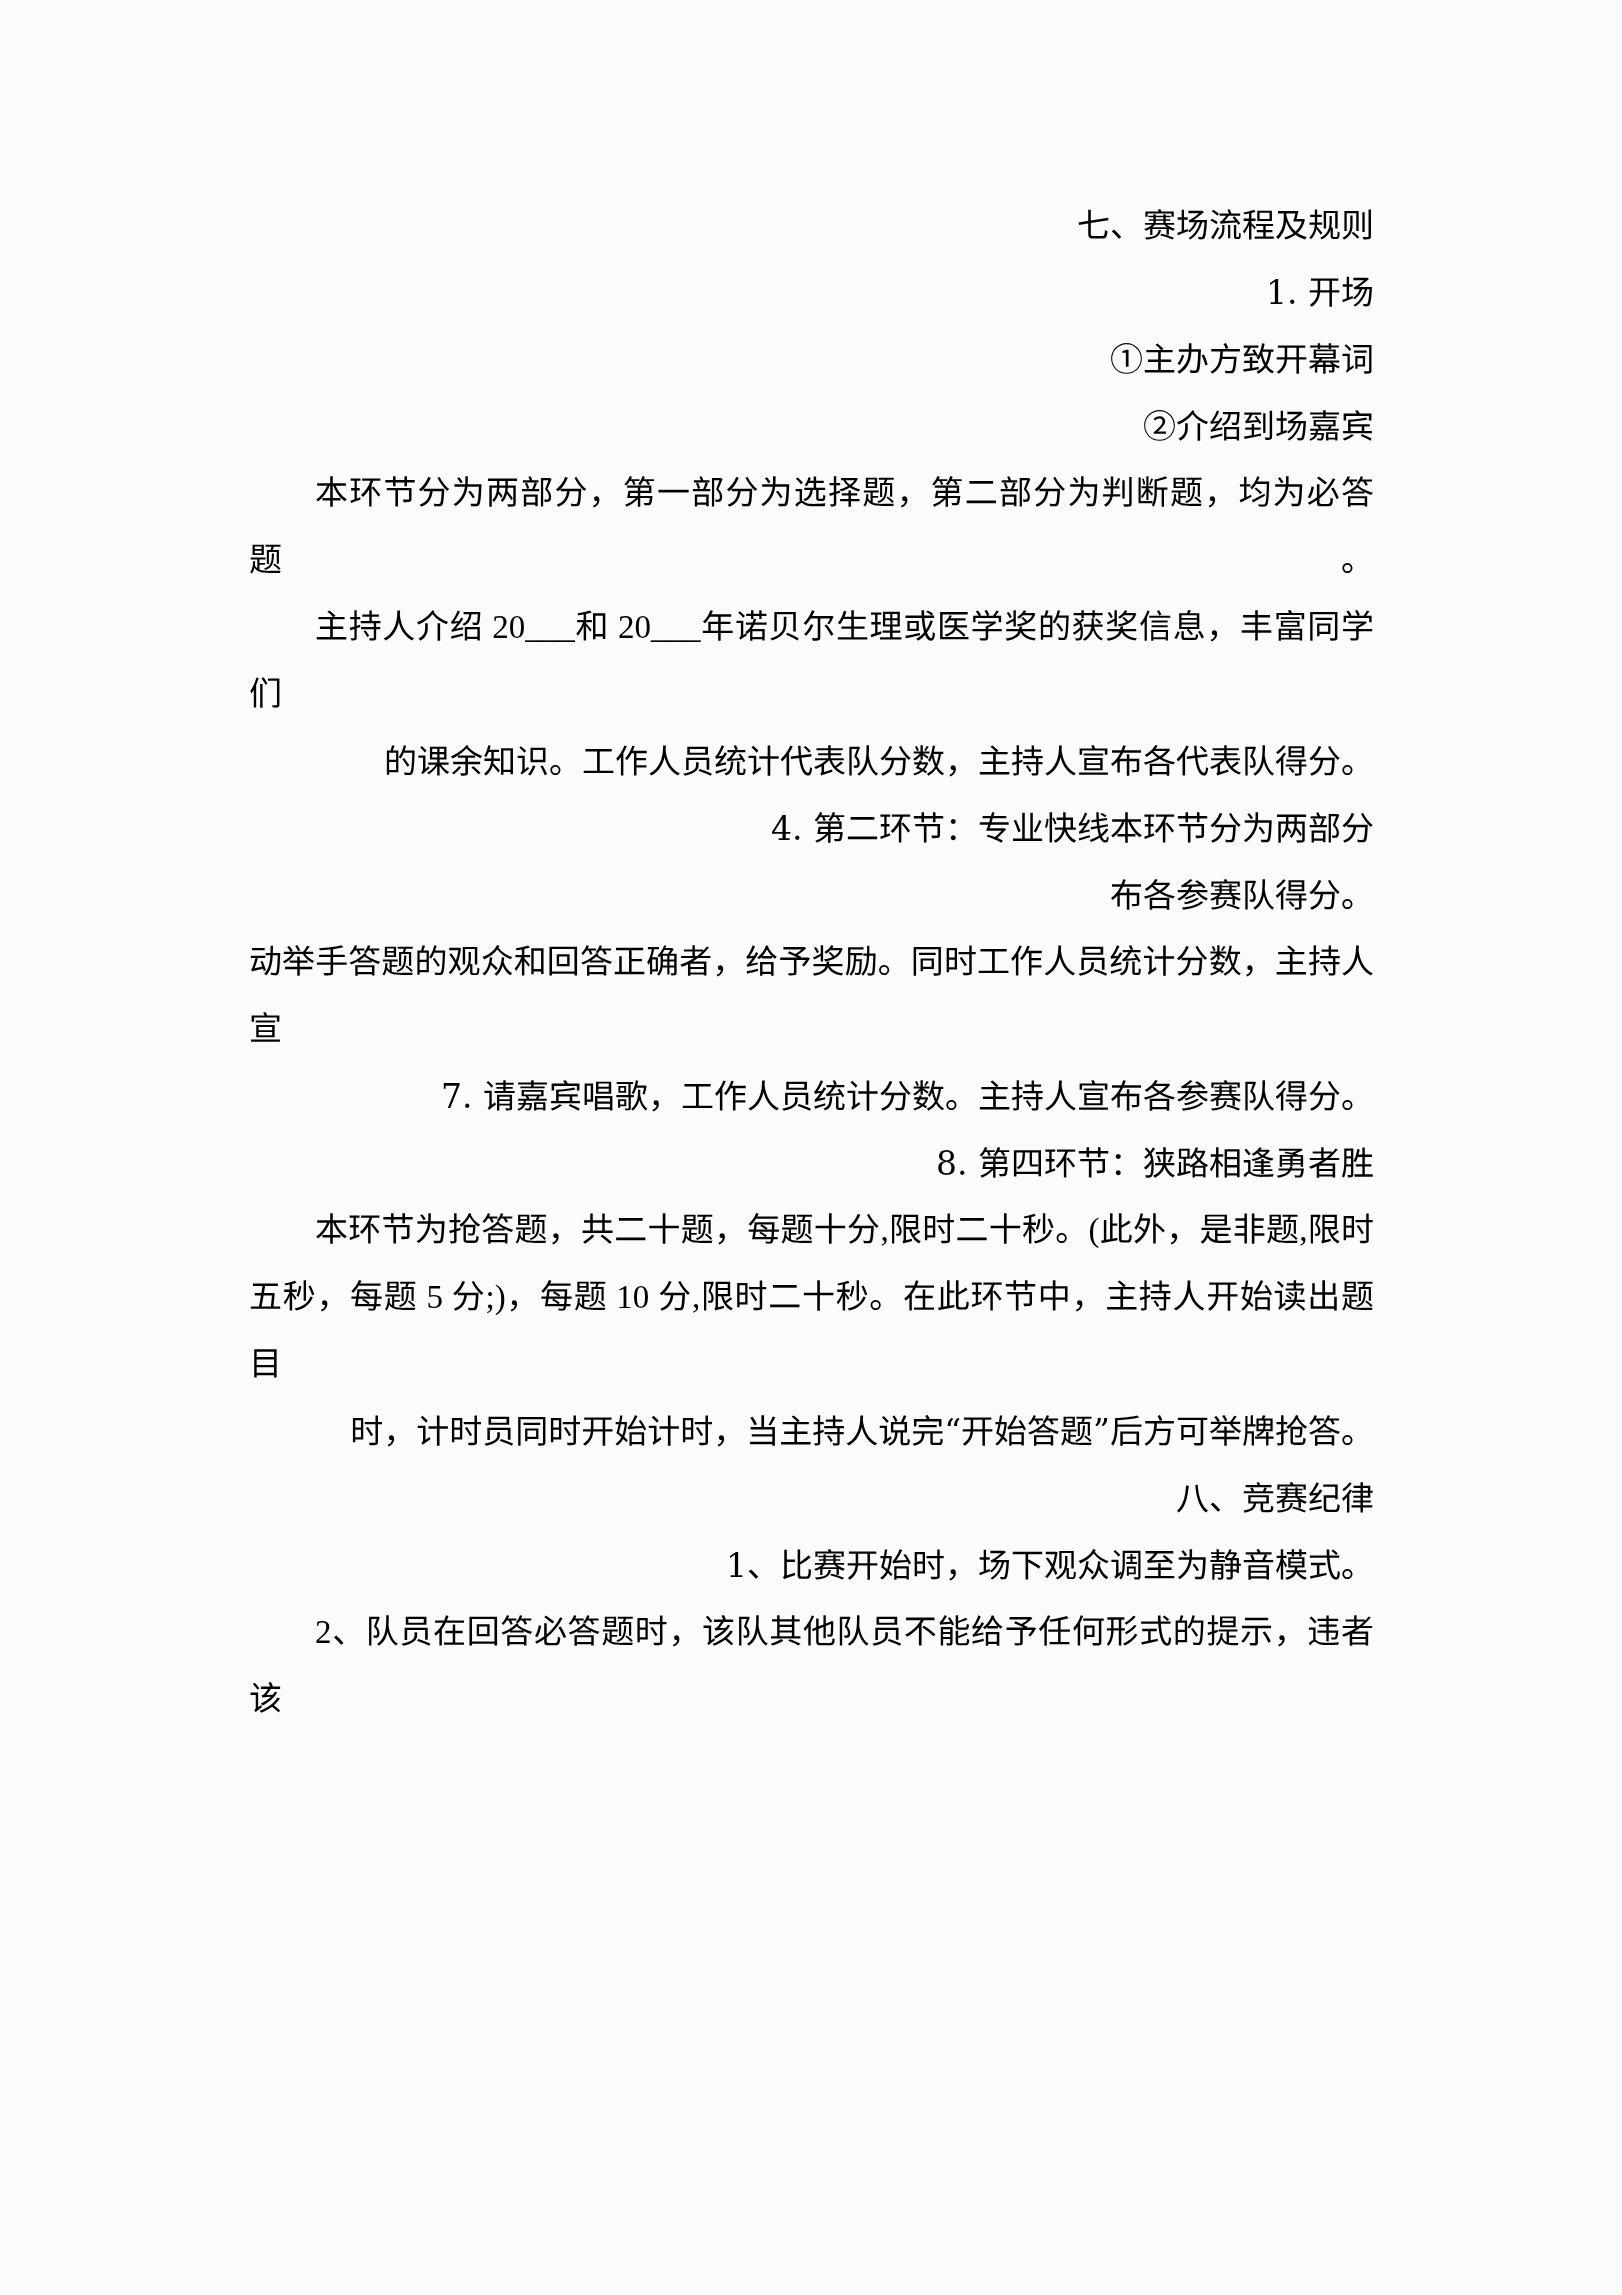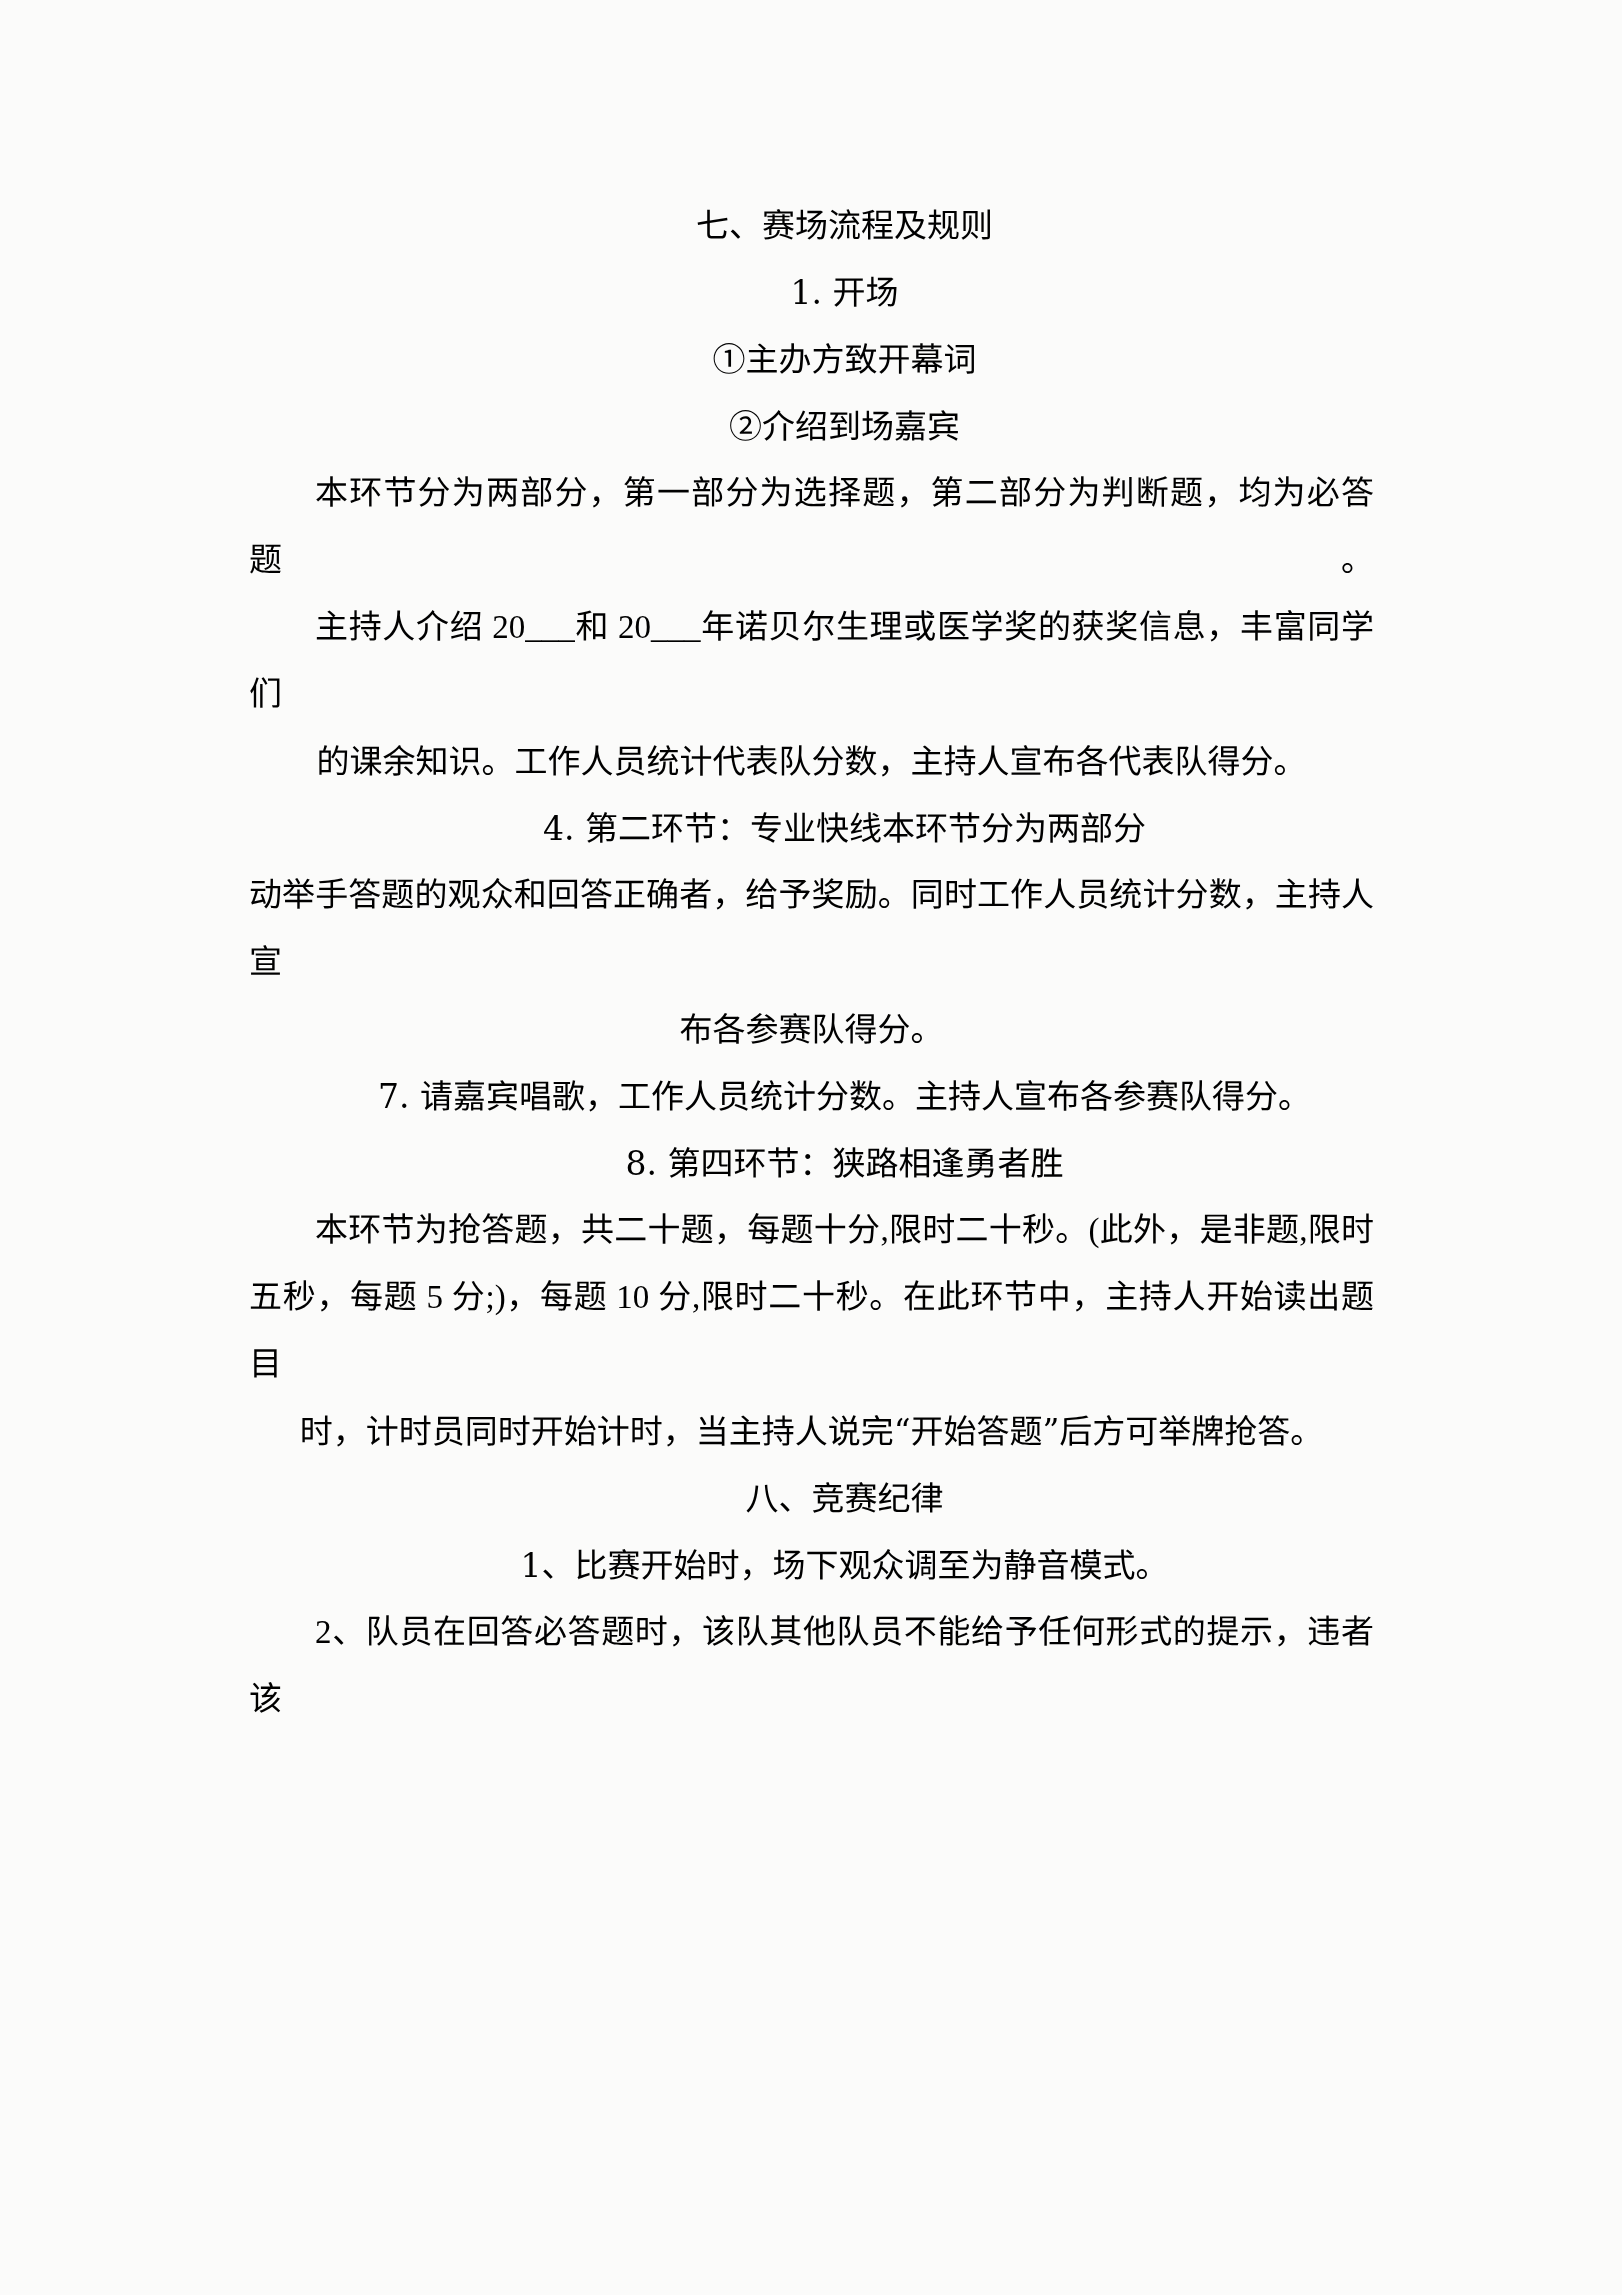--- a/index.html
+++ b/index.html
@@ -18,21 +18,21 @@
     height: 2295px;
     padding: 192px 249px 0 249px;
     background: #fbfbfa;
     color: #000000;
     font-family: "DejaVu Serif", "Liberation Serif", serif;
     font-size: 33px;
     line-height: 67px;
   }
   .line {
     white-space: pre-wrap;
-    text-align: center;
+    text-align: right;
   }
   .line.indent {
     text-indent: 2em;
   }
   .line.fill {
     text-align: justify;
     text-align-last: justify;
     font-family: Liberation Serif, serif;
   }
 </style>
@@ -42,22 +42,22 @@
 <div class="doc-page">
   <div>
       <div class="line indent">七、赛场流程及规则</div>
       <div class="line indent">1. 开场</div>
       <div class="line indent">①主办方致开幕词</div>
       <div class="line indent">②介绍到场嘉宾</div>
       <div class="line indent fill">本环节分为两部分，第一部分为选择题，第二部分为判断题，均为必答题。</div>
       <div class="line indent fill">主持人介绍 20___和 20___年诺贝尔生理或医学奖的获奖信息，丰富同学们</div>
       <div class="line">的课余知识。工作人员统计代表队分数，主持人宣布各代表队得分。</div>
       <div class="line indent">4. 第二环节：专业快线本环节分为两部分</div>
+      <div class="line">布各参赛队得分。</div>
       <div class="line fill">动举手答题的观众和回答正确者，给予奖励。同时工作人员统计分数，主持人宣</div>
-      <div class="line">布各参赛队得分。</div>
       <div class="line indent">7. 请嘉宾唱歌，工作人员统计分数。主持人宣布各参赛队得分。</div>
       <div class="line indent">8. 第四环节：狭路相逢勇者胜</div>
       <div class="line indent fill">本环节为抢答题，共二十题，每题十分,限时二十秒。(此外，是非题,限时</div>
       <div class="line fill">五秒，每题 5 分;)，每题 10 分,限时二十秒。在此环节中，主持人开始读出题目</div>
       <div class="line">时，计时员同时开始计时，当主持人说完“开始答题”后方可举牌抢答。</div>
       <div class="line indent">八、竞赛纪律</div>
       <div class="line indent">1、比赛开始时，场下观众调至为静音模式。</div>
       <div class="line indent fill">2、队员在回答必答题时，该队其他队员不能给予任何形式的提示，违者该</div>
     </div>
 </div>

